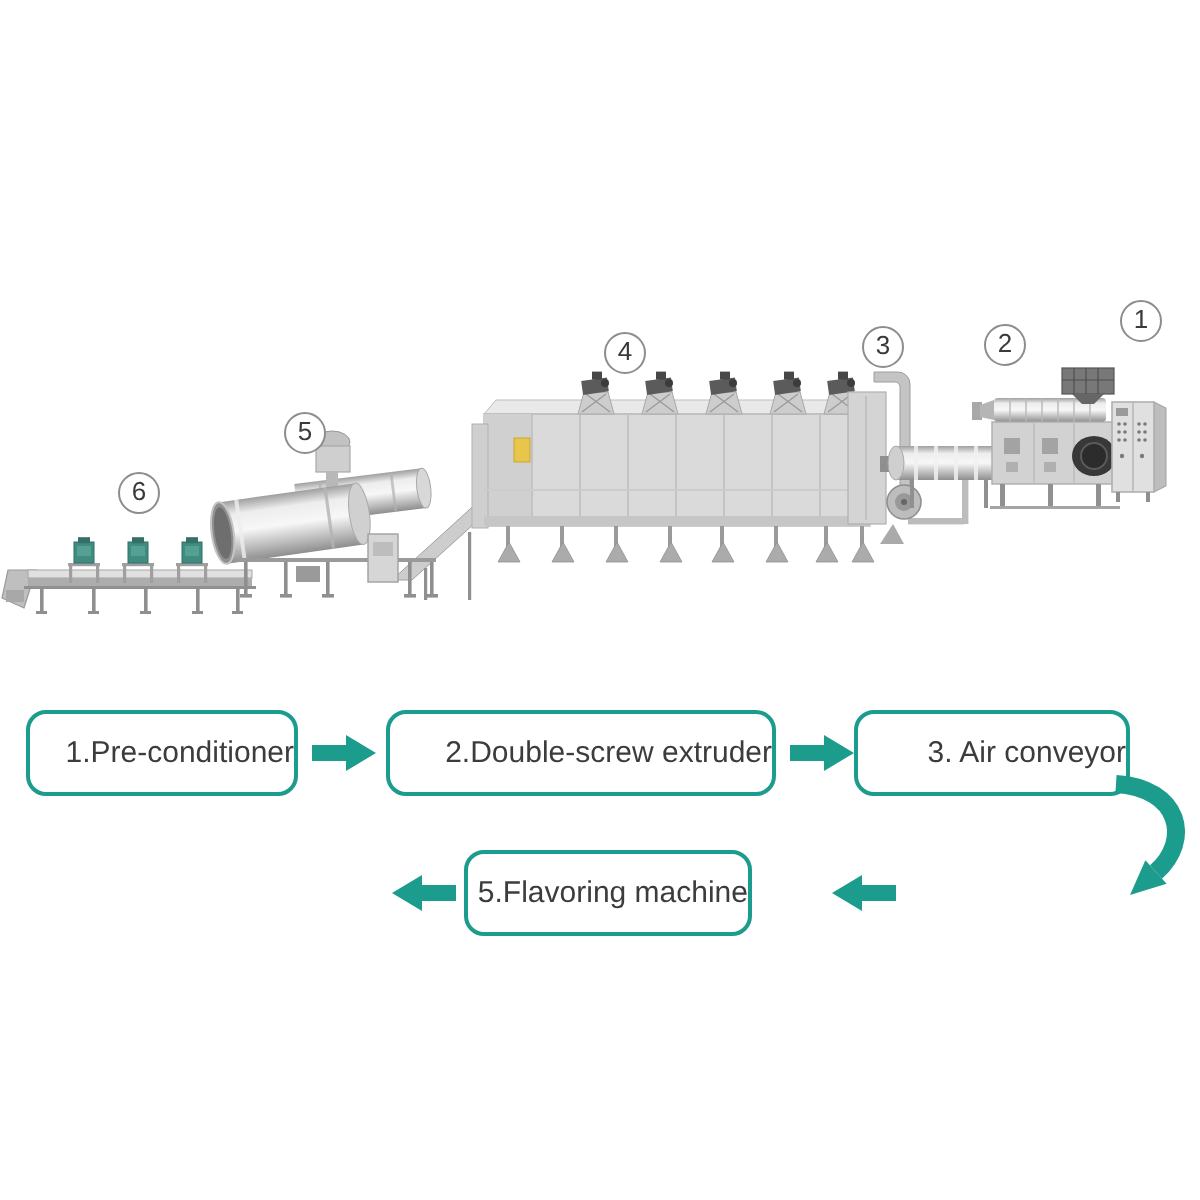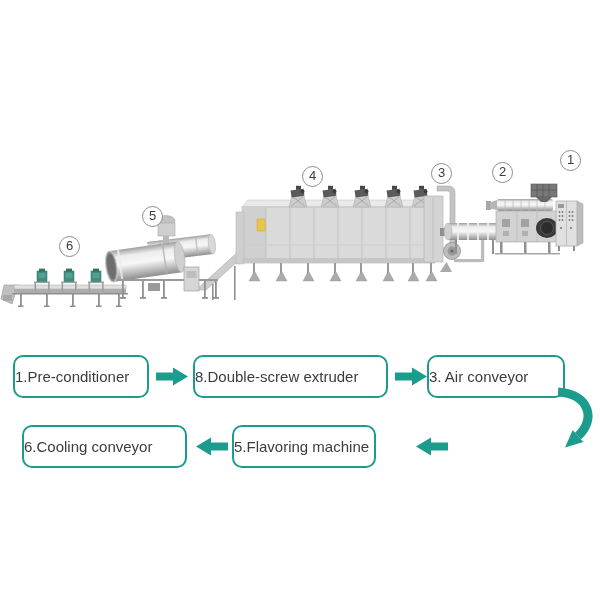--- a/index.html
+++ b/index.html
@@ -14,21 +14,21 @@
   .marker {
     position:absolute; width:21px; height:21px; border-radius:50%;
     border:1.4px solid #8d8d8d; background:#ffffff; color:#3a3a3a;
     font-size:13px; line-height:18.5px; text-align:center; box-sizing:border-box;
   }
 
   
   .flowbox {
     position:absolute; height:43px; box-sizing:border-box;
     border:2px solid var(--accent); border-radius:10px; background:#ffffff;
-    display:flex; align-items:center; justify-content:flex-start;
+    display:flex; align-items:center; justify-content:flex-end;
     color:#3c3c3c; font-size:15px; white-space:nowrap;
   }
   .arrow { position:absolute; }
 </style>
 </head>
 <body>
 
 <div class="stage">
 
   <svg width="600" height="185" viewBox="0 140 600 185" style="position:absolute;left:0;top:140px">
@@ -262,37 +262,34 @@
   <div class="marker" style="left:142px;top:206px">5</div>
   <div class="marker" style="left:59px;top:236px">6</div>
 
   <div class="flowbox" style="left:13px;top:355px;width:136px">
     <span>1.Pre-conditioner</span>
   </div>
   <svg class="arrow accent-svg" style="left:156px;top:366px" width="32" height="21" viewBox="0 0 32 21">
     <path d="M0,6.5 h17 v-5 L32,10.5 17,19.5 v-5 H0 z" fill="var(--accent)"></path>
   </svg>
   <div class="flowbox" style="left:193px;top:355px;width:195px">
-    <span>8.Double-screw extruder</span>
+    <span>2.Double-screw extruder</span>
   </div>
   <svg class="arrow" style="left:395px;top:366px" width="32" height="21" viewBox="0 0 32 21">
     <path d="M0,6.5 h17 v-5 L32,10.5 17,19.5 v-5 H0 z" fill="var(--accent)"></path>
   </svg>
   <div class="flowbox" style="left:427px;top:355px;width:138px">
     <span>3. Air conveyor</span>
   </div>
 
   <svg class="arrow" style="left:552px;top:384px" width="48" height="70" viewBox="0 0 48 70">
     <path d="M6,8 C38,10 44,36 26,52" fill="none" stroke="var(--accent)" stroke-width="9"></path>
     <polygon points="13,63.5 31.3,57.9 20.7,46.1" fill="var(--accent)"></polygon>
   </svg>
 
-  <div class="flowbox" style="left:22px;top:425px;width:165px">
-    <span>6.Cooling conveyor</span>
-  </div>
   <svg class="arrow" style="left:196px;top:436px" width="32" height="21" viewBox="0 0 32 21">
     <path d="M32,6.5 h-17 v-5 L0,10.5 15,19.5 v-5 h17 z" fill="var(--accent)"></path>
   </svg>
   <div class="flowbox" style="left:232px;top:425px;width:144px">
     <span>5.Flavoring machine</span>
   </div>
   <svg class="arrow" style="left:416px;top:436px" width="32" height="21" viewBox="0 0 32 21">
     <path d="M32,6.5 h-17 v-5 L0,10.5 15,19.5 v-5 h17 z" fill="var(--accent)"></path>
   </svg>
 

